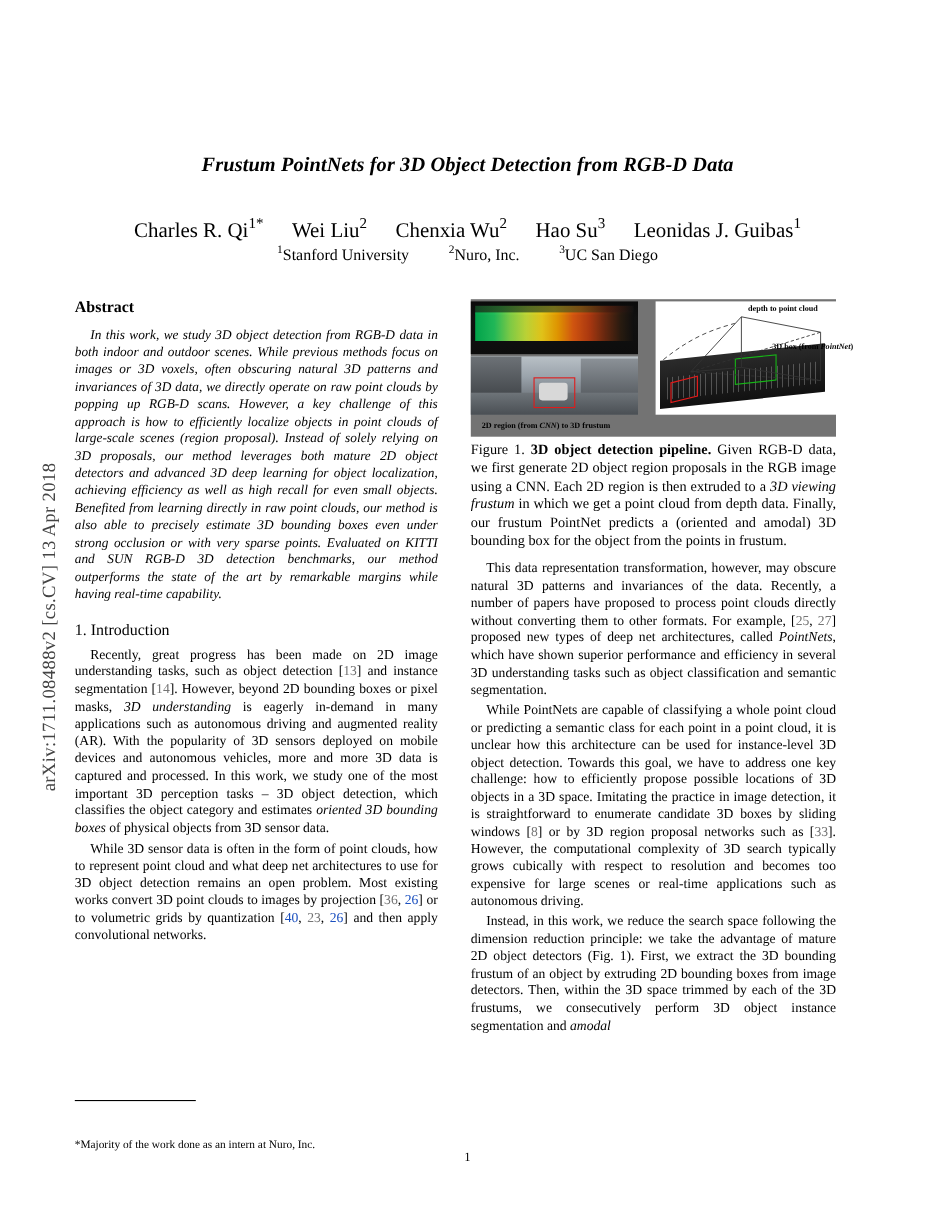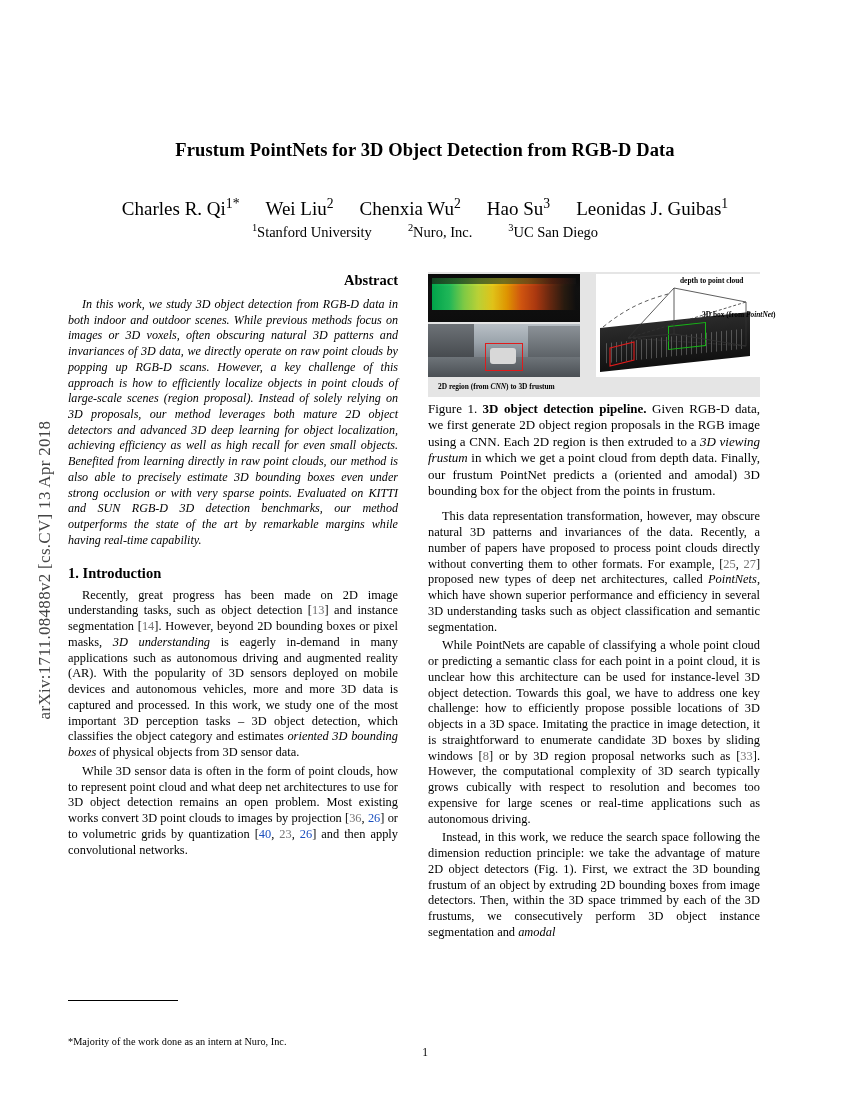--- a/index.html
+++ b/index.html
@@ -41,20 +41,21 @@
   
   .title {
     position: absolute;
     top: 140px;
     left: 60px;
     width: 730px;
     text-align: center;
     font-size: 18.5px;
     font-weight: bold;
     letter-spacing: 0.1px;
+    font-style: italic;
   }
   .authors {
     position: absolute;
     top: 196px;
     left: 60px;
     width: 730px;
     text-align: center;
     font-size: 19px;
   }
   .authors .au { margin: 0 13px; }
@@ -79,26 +80,26 @@
   .col-right {
     position: absolute;
     top: 272px;
     left: 428px;
     width: 332px;
   }
 
   .section-head {
     font-size: 14.5px;
     font-weight: bold;
-    text-align: right;
+    text-align: left;
     margin: 0 0 8px 0;
   }
   .section-head-left {
     font-size: 14.5px;
-    font-weight: bold;
+    font-weight: normal;
     text-align: left;
     margin: 16px 0 6px 0;
   }
   p.body {
     font-size: 12.4px;
     line-height: 1.27;
     text-align: justify;
     margin: 0 0 3px 0;
     text-indent: 14px;
     hyphens: auto;
@@ -118,21 +119,21 @@
   
   .figure {
     position: relative;
     width: 332px;
     margin: 0 0 10px 0;
   }
   .fig-img {
     position: relative;
     width: 332px;
     height: 125px;
-    background: #e5e5e5;
+    background: #737373;
   }
   .fig-left-top {
     position: absolute;
     left: 0; top: 2px;
     width: 152px; height: 48px;
     background: linear-gradient(180deg, #0a0a0a 0%, #111 30%, #0d0d0d 100%);
     overflow: hidden;
   }
   .depthbar {
     position: absolute;

